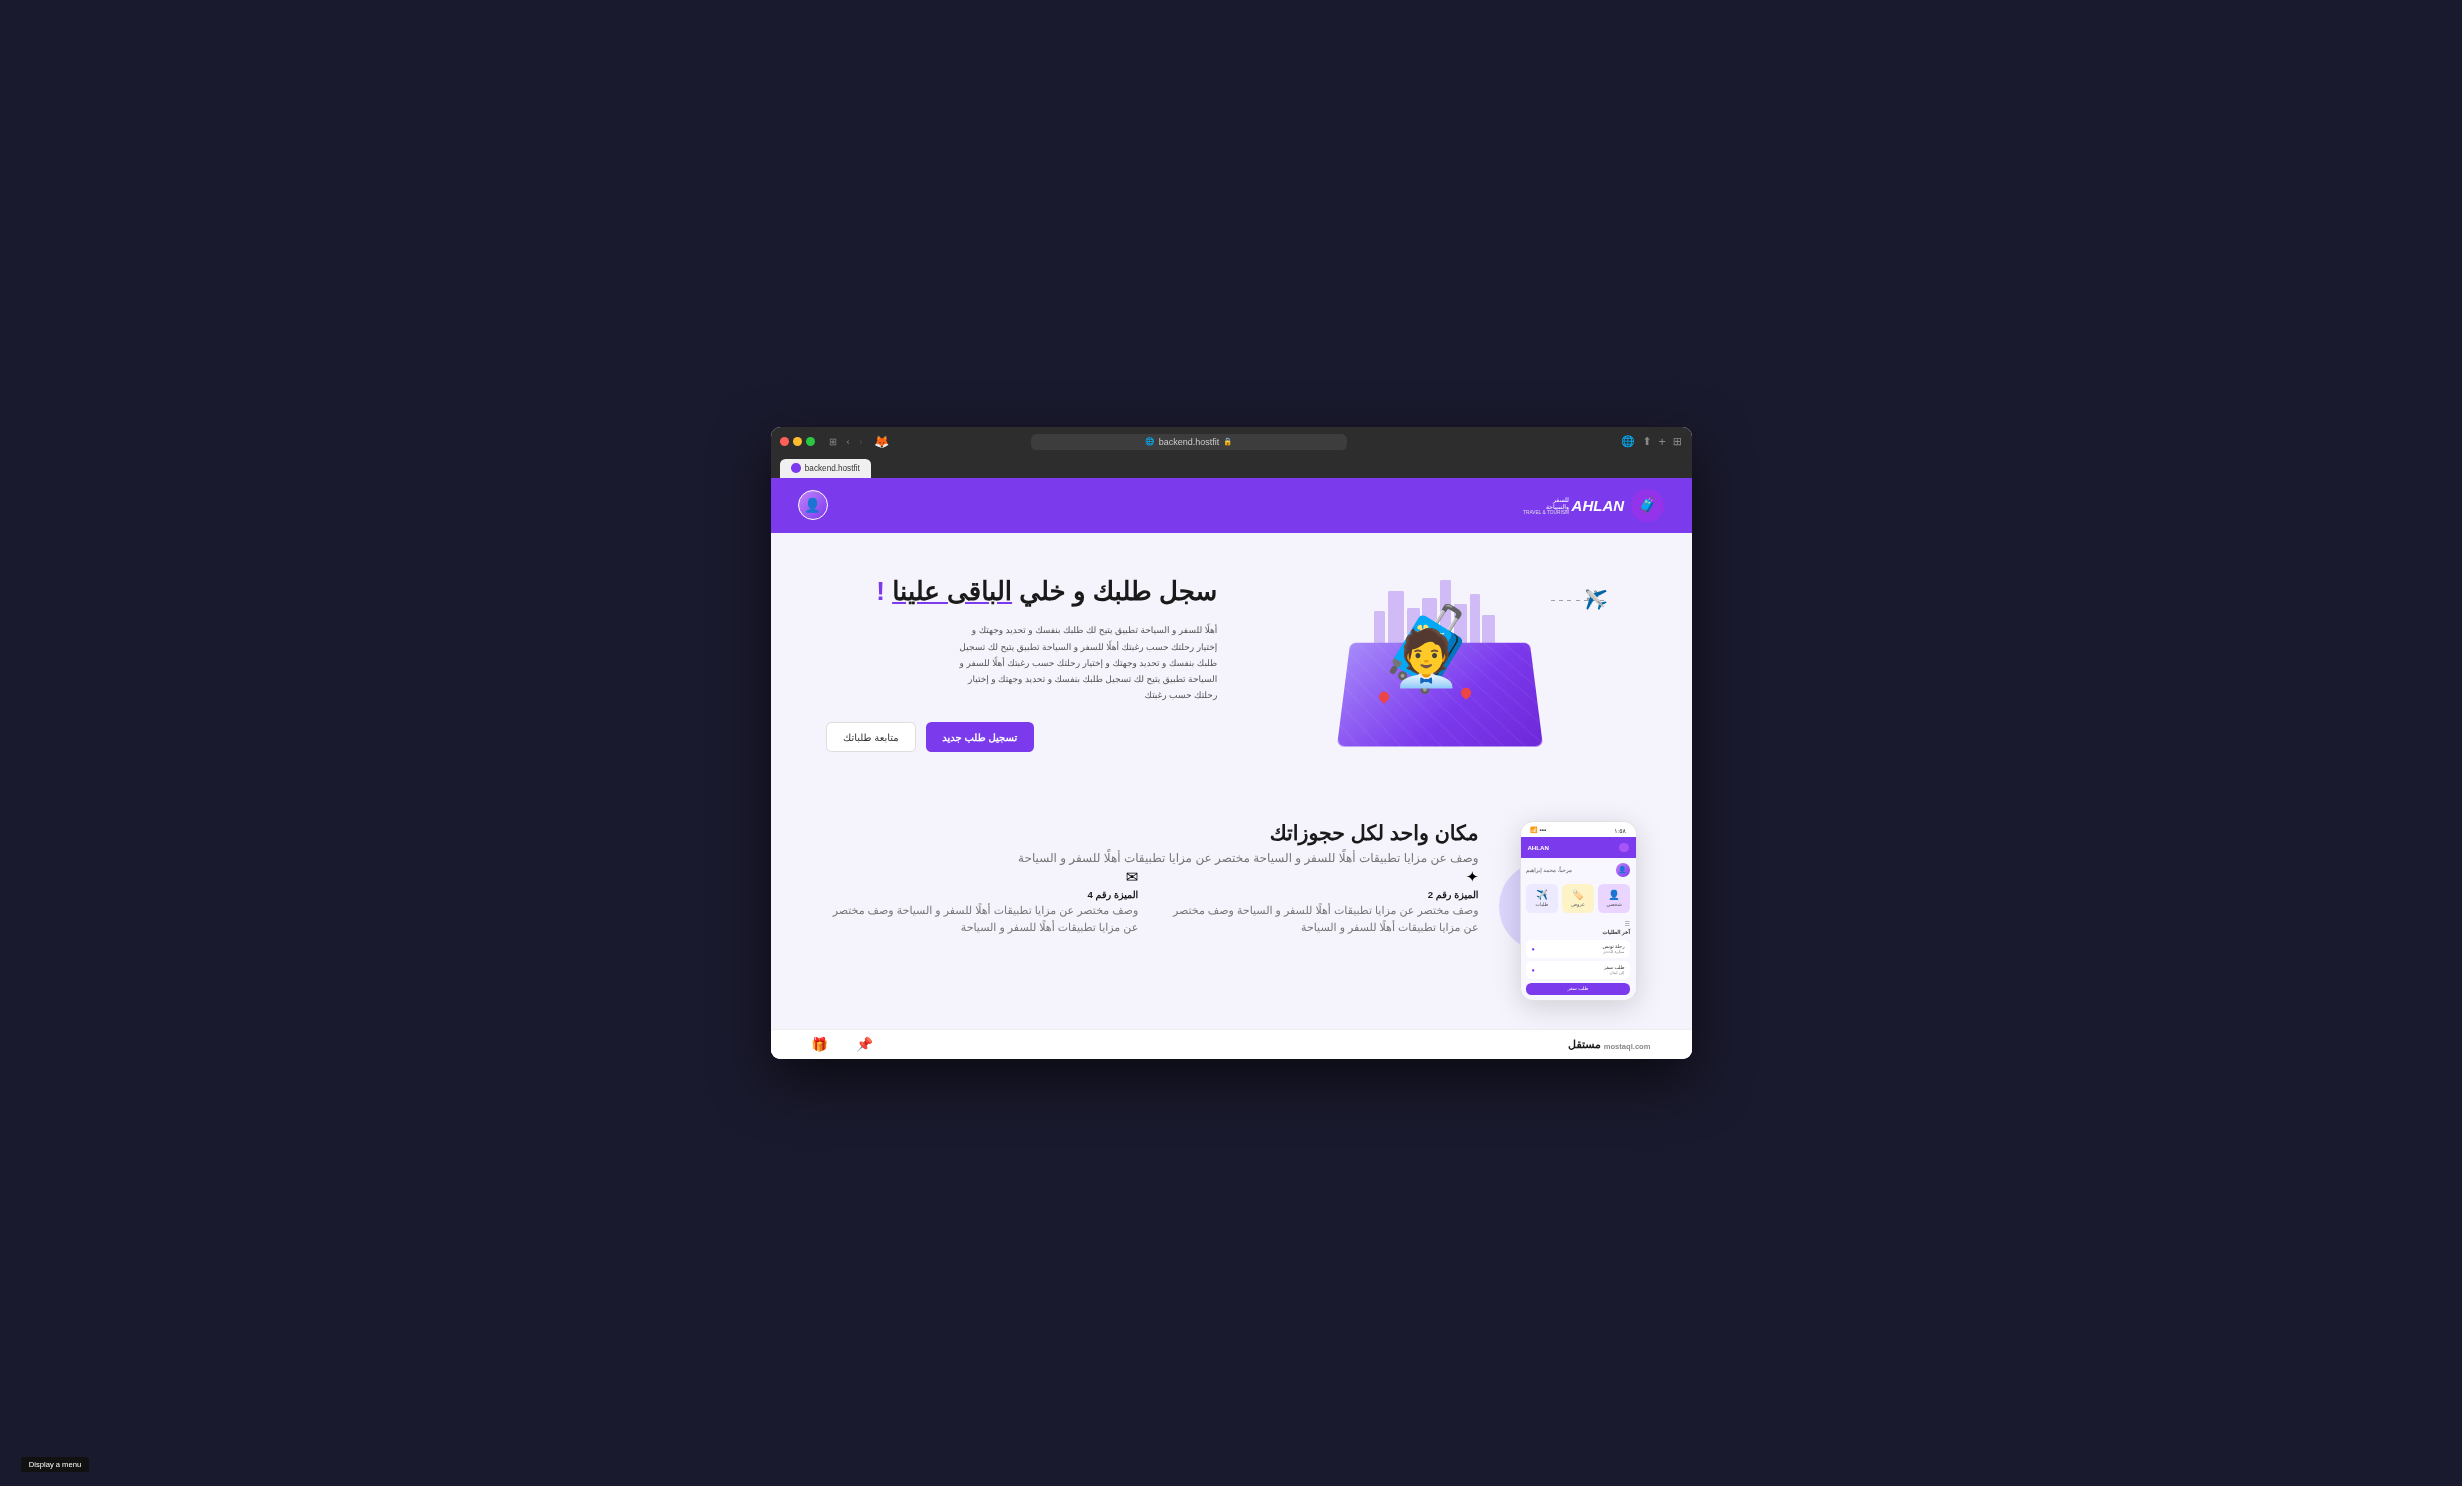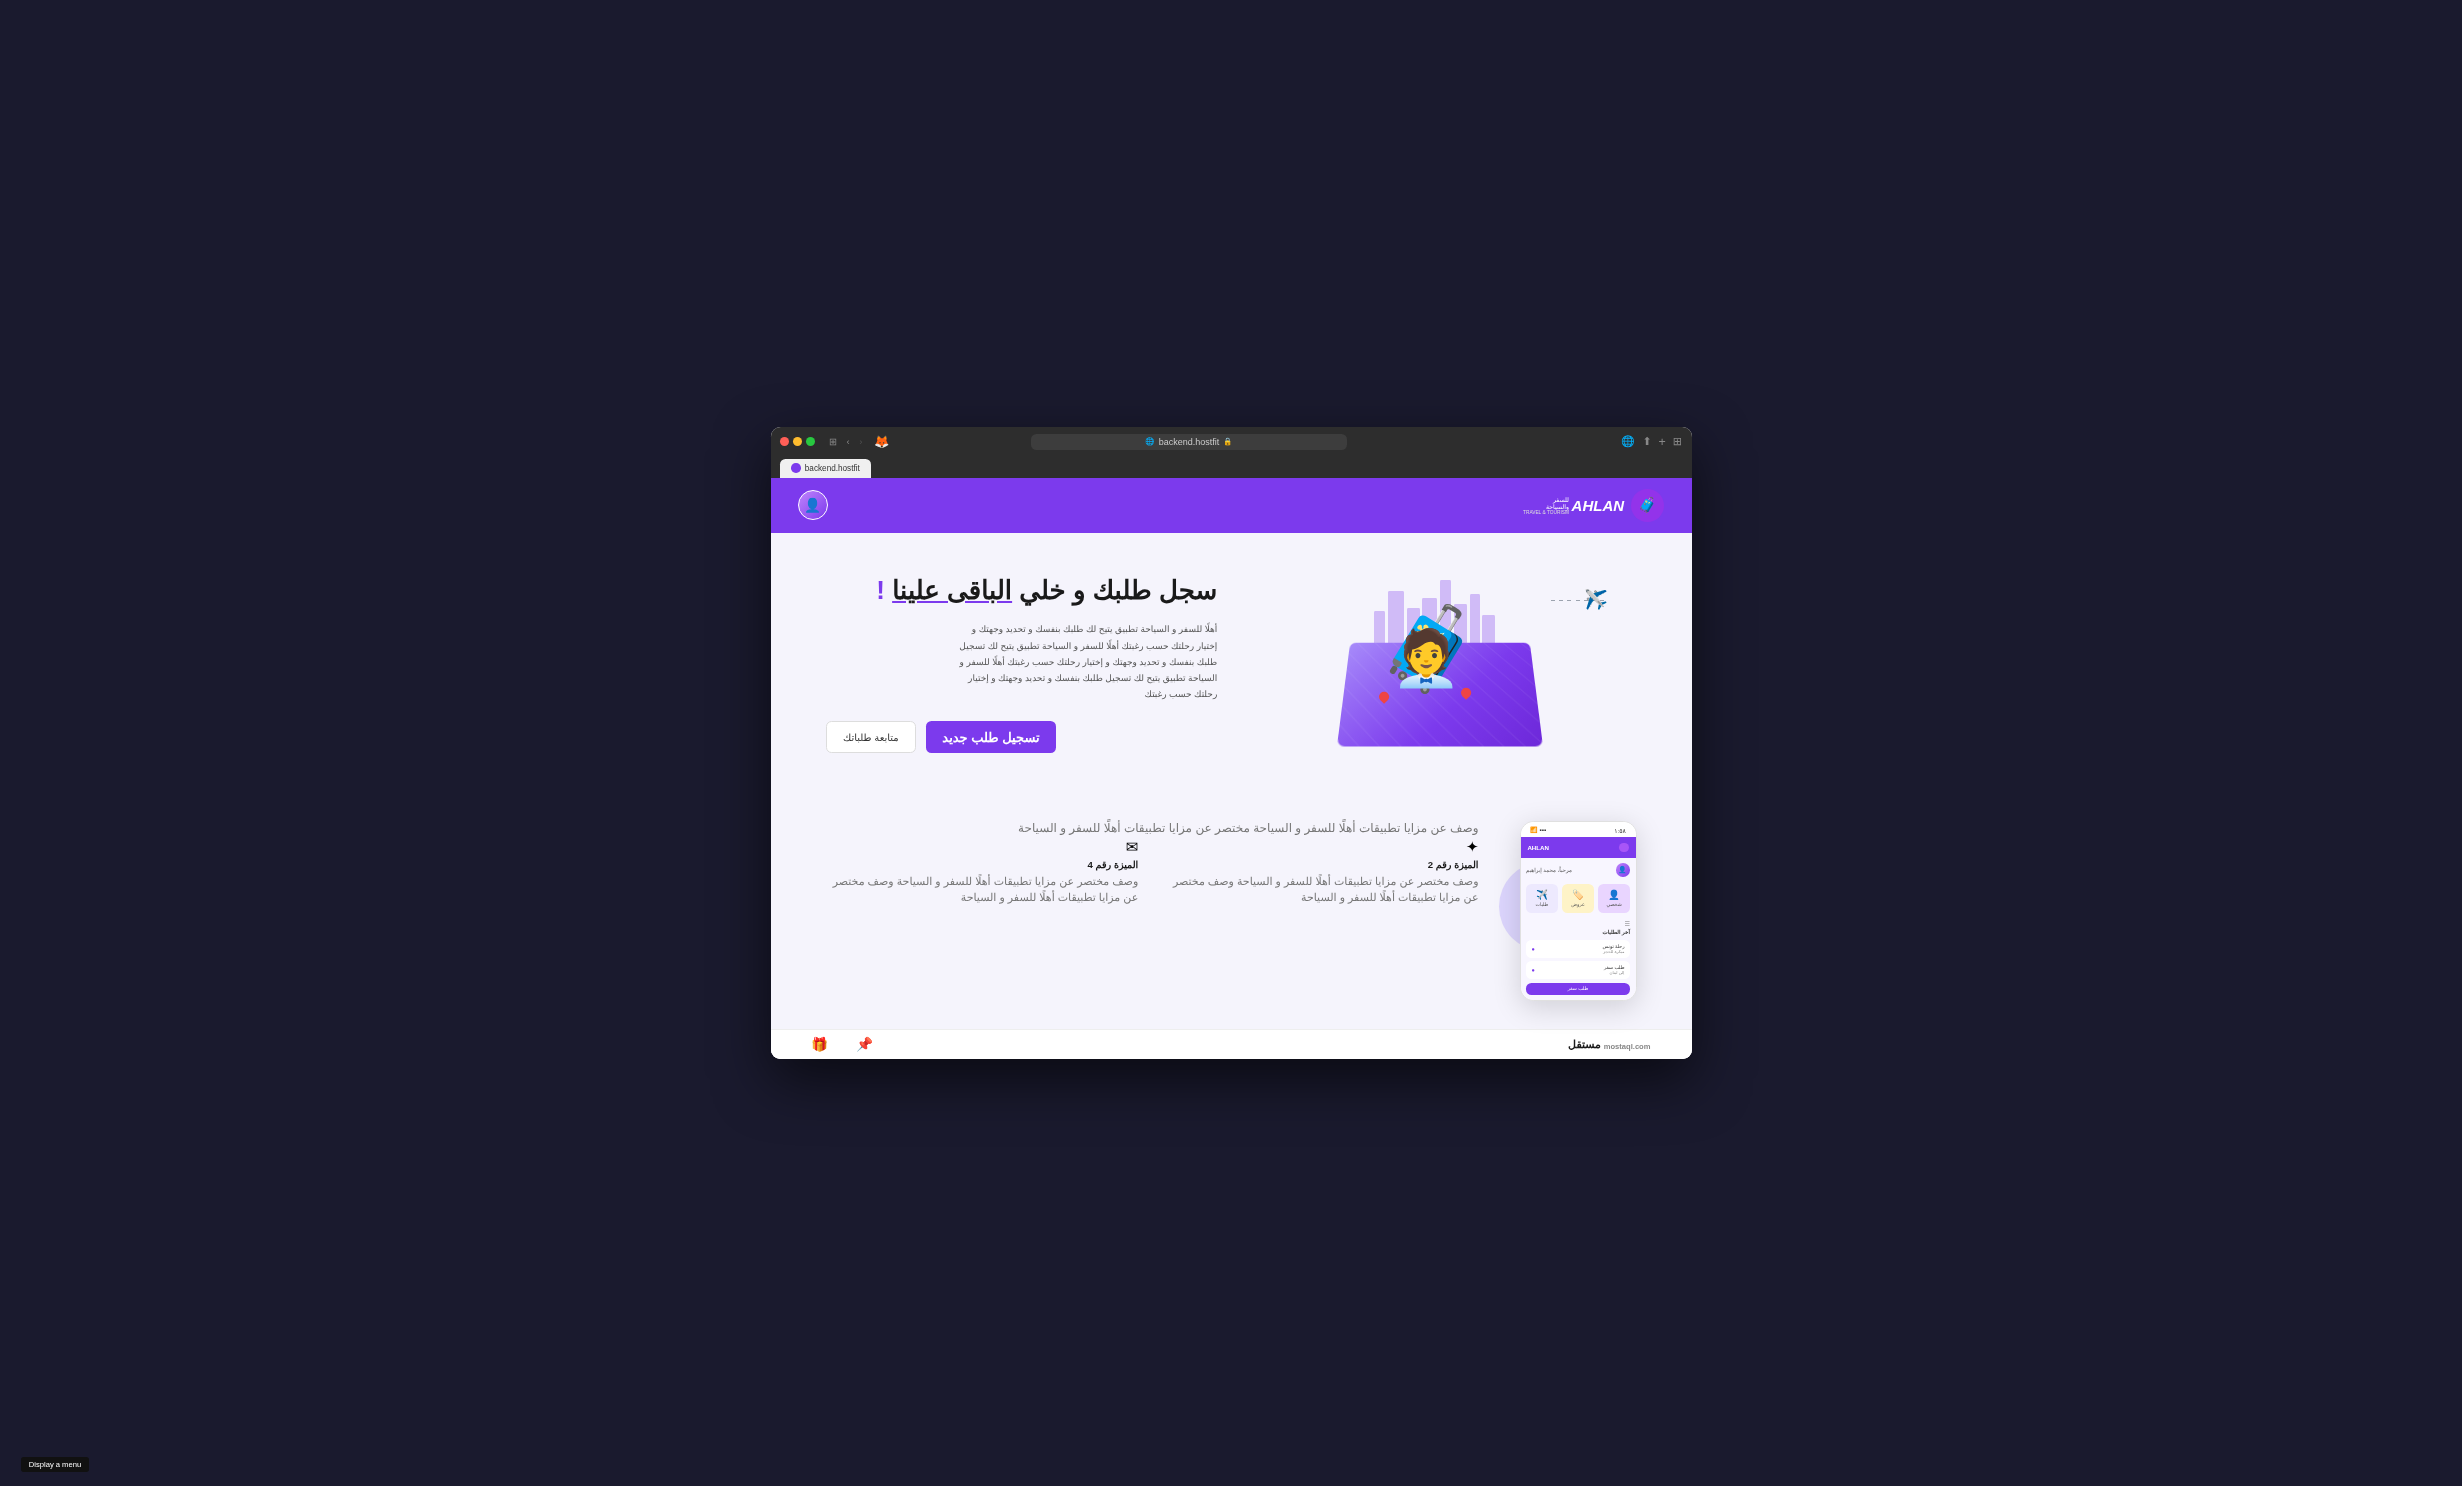--- a/index.html
+++ b/index.html
@@ -199,21 +199,21 @@
       gap: 9.6px;
       justify-content: flex-end;
     }
 
     .btn-primary {
       background: #7c3aed;
       color: white;
       border: none;
       padding: 8.2px 16.5px;
       border-radius: 5.5px;
-      font-size: 13px;
+      font-size: 10px;
       font-weight: 600;
       cursor: pointer;
       direction: rtl;
     }
 
     .btn-secondary {
       background: white;
       color: #333;
       border: 0.7px solid #ddd;
       padding: 8.2px 16.5px;
@@ -741,20 +741,21 @@
               </div>
               <div style="font-size:5.5px; color:#7c3aed;">●</div>
             </div>
 
             <div class="phone-cta-btn">طلب سفر</div>
           </div>
         </div>
       </div>
 
       <div class="features-text">
+        <h2 class="features-title">مكان واحد لكل حجوزاتك</h2>
         <p class="features-subtitle">وصف عن مزايا تطبيقات أهلًا للسفر و السياحة مختصر عن مزايا تطبيقات أهلًا للسفر و السياحة</p>
 
         <div class="features-grid">
           <div class="feature-item">
             <div class="feature-icon">✦</div>
             <div class="feature-name">الميزة رقم 2</div>
             <div class="feature-desc">وصف مختصر عن مزايا تطبيقات أهلًا للسفر و السياحة وصف مختصر عن مزايا تطبيقات أهلًا للسفر و السياحة</div>
           </div>
           <div class="feature-item">
             <div class="feature-icon">✉</div>

